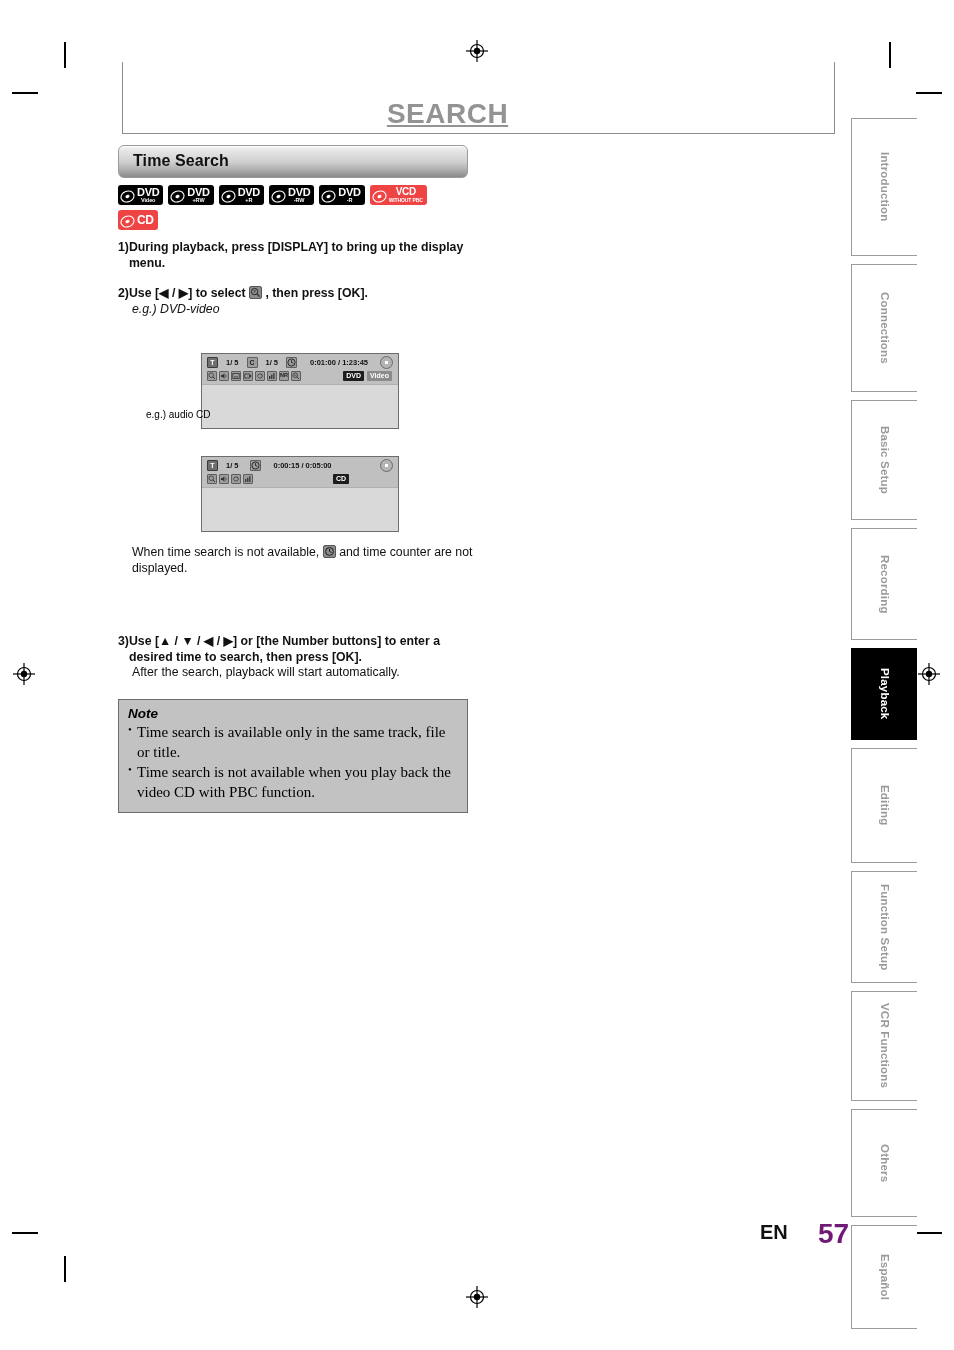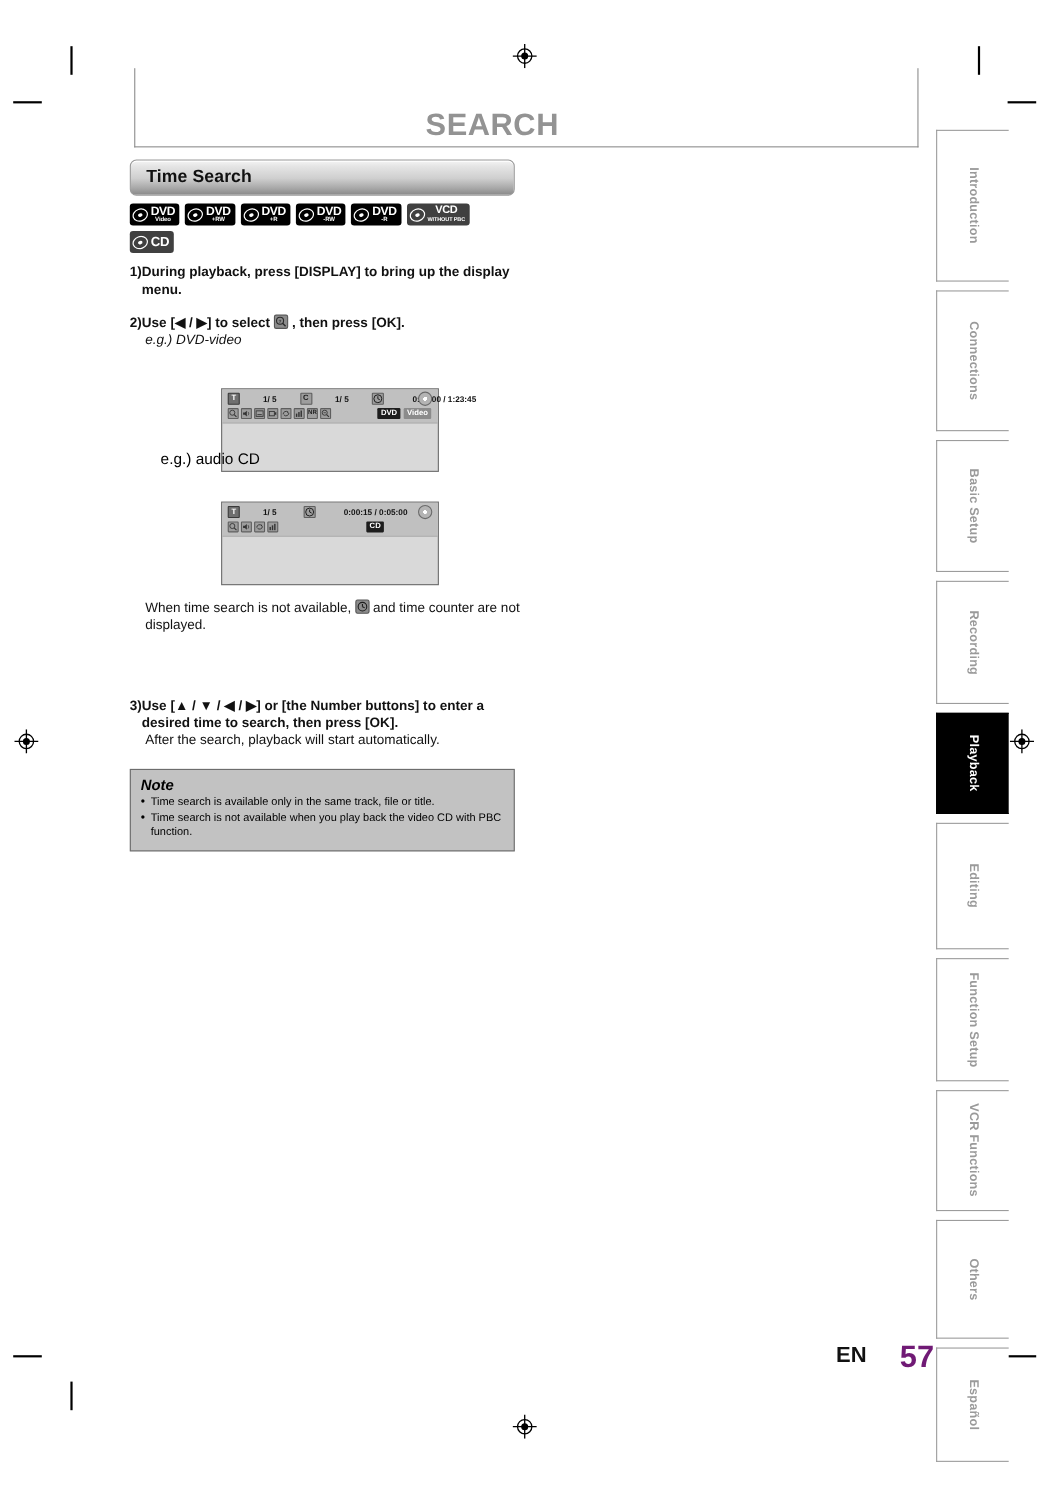--- a/index.html
+++ b/index.html
@@ -17,20 +17,21 @@
 
   
   .header-box{
     position:absolute;left:122px;top:62px;width:713px;height:72px;
     border:1px solid #8d8d8d;border-top:none;box-sizing:border-box;
   }
   .header-title{
     position:absolute;left:122px;top:98px;width:651px;
     text-align:center;font-size:28px;font-weight:bold;color:#939393;
     letter-spacing:.5px;
+    text-decoration:underline;
   }
 
   
   .section-bar{
     position:absolute;left:118px;top:145px;width:350px;height:33px;
     border-radius:6px;box-sizing:border-box;
     border:1px solid #9a9a9a;
     background:linear-gradient(180deg,#f4f4f4 0%,#e4e4e4 18%,#cfcfcf 52%,#a9a9a9 80%,#8a8a8a 100%);
     box-shadow:inset 0 1px 0 #ffffff;
   }
@@ -40,21 +41,21 @@
   }
 
   
   .badges{position:absolute;left:118px;top:185px;width:420px;}
   .badge-row{display:flex;gap:5px;margin-bottom:5px;}
   .badge{
     display:inline-flex;align-items:center;gap:2px;
     height:20px;padding:0 4px 0 2px;border-radius:3px;
     background:#000;color:#fff;box-sizing:border-box;
   }
-  .badge.grey{background:#404040;color:#fff;}
+  .badge.grey{background:#ef4444;color:#fff;}
   .badge .disc{
     width:15px;height:13px;flex:0 0 auto;
   }
   .badge .lbl{display:flex;flex-direction:column;line-height:1;align-items:center;justify-content:center;}
   .badge .lbl .big{font-size:11px;font-weight:bold;letter-spacing:-.3px;}
   .badge .lbl .sub{font-size:5.5px;font-weight:bold;letter-spacing:-.1px;margin-top:.5px;}
   .badge.cdbadge .lbl .big{font-size:12px;}
   .badge.vcd .lbl .big{font-size:10px;}
   .badge.vcd .lbl .sub{font-size:5px;line-height:1.05;}
 
@@ -76,21 +77,21 @@
 
   
   .osd{
     position:absolute;width:198px;height:76px;background:#d9d9d9;
     border:1px solid #6d6d6d;box-sizing:border-box;
   }
   .osd .bar{
     position:absolute;left:0;top:0;right:0;height:30px;background:#c0c0c0;
     border-bottom:1px solid #b0b0b0;
   }
-  .osd .line1{position:absolute;left:5px;top:2px;right:4px;height:13px;display:flex;align-items:center;gap:21px;}
+  .osd .line1{position:absolute;left:5px;top:2px;right:4px;height:13px;display:flex;align-items:center;gap:8px;}
   .osd .line2{position:absolute;left:5px;top:16px;right:4px;height:12px;display:flex;align-items:center;gap:2px;}
   .sq{
     width:11px;height:11px;background:#9d9d9d;border:1px solid #5e5e5e;
     box-sizing:border-box;display:inline-flex;align-items:center;justify-content:center;
     font-size:7px;font-weight:bold;color:#1a1a1a;line-height:1;flex:0 0 auto;border-radius:1px;
   }
   .sq.dark{background:#6f6f6f;color:#fff;border-color:#3a3a3a;}
   .sq.sm{width:10px;height:10px;}
   .osd .numtxt{font-size:7.5px;font-weight:bold;color:#111;white-space:nowrap;}
   .osd .timetxt{font-size:7.5px;font-weight:bold;color:#111;white-space:nowrap;margin-left:5px;}
@@ -110,21 +111,21 @@
 
   
   .notebox{
     position:absolute;left:118px;top:699px;width:350px;
     background:#c2c2c2;border:1px solid #6d6d6d;box-sizing:border-box;
     padding:6px 9px 9px 9px;
   }
   .notebox .nt{font-size:13.5px;font-weight:bold;font-style:italic;margin-bottom:2px;}
   .notebox ul{list-style:none;margin:0;padding:0;}
   .notebox li{
-    font-size:10px;line-height:1.3;position:relative;padding-left:9px;margin-bottom:1px;
+    font-size:15px;line-height:1.3;position:relative;padding-left:9px;margin-bottom:1px;font-family:Liberation Serif, serif;
   }
   .notebox li:before{content:"\2022";position:absolute;left:0;top:-1px;font-size:11px;}
 
   
   .tabs{position:absolute;left:851px;top:118px;width:66px;}
   .tab{
     width:66px;box-sizing:border-box;border:1px solid #9c9c9c;border-right:none;
     display:flex;align-items:center;justify-content:center;margin-bottom:8px;background:#fff;
   }
   .tab span{
@@ -356,21 +357,21 @@
             <line x1="4.9" y1="4.9" x2="7" y2="7" stroke="#333" stroke-width="1"></line>
           </svg>
         </span>
     </div>
     <div class="fmt" style="right:6px;">
       <span class="tag">DVD</span>
       <span class="tag lite">Video</span>
     </div>
   </div>
 
-  <div class="eg" style="position:absolute;left:132px;top:408px;font-size:14px;">e.g.) audio CD</div>
+  <div class="eg" style="position:absolute;left:132px;top:408px;font-size:10px;">e.g.) audio CD</div>
 
   <div class="osd" style="left:201px;top:456px;">
     <div class="bar"></div>
     <div class="line1">
       <span class="sq dark">T</span>
       <span class="numtxt">1/  5</span>
       <span class="sq" style="margin-left:3px;">
           <svg width="9" height="9" viewBox="0 0 9 9">
             <circle cx="4.5" cy="4.5" r="3.6" fill="none" stroke="#1d1d1d" stroke-width=".9"></circle>
             <line x1="4.5" y1="4.5" x2="4.5" y2="2.2" stroke="#1d1d1d" stroke-width=".9"></line>

